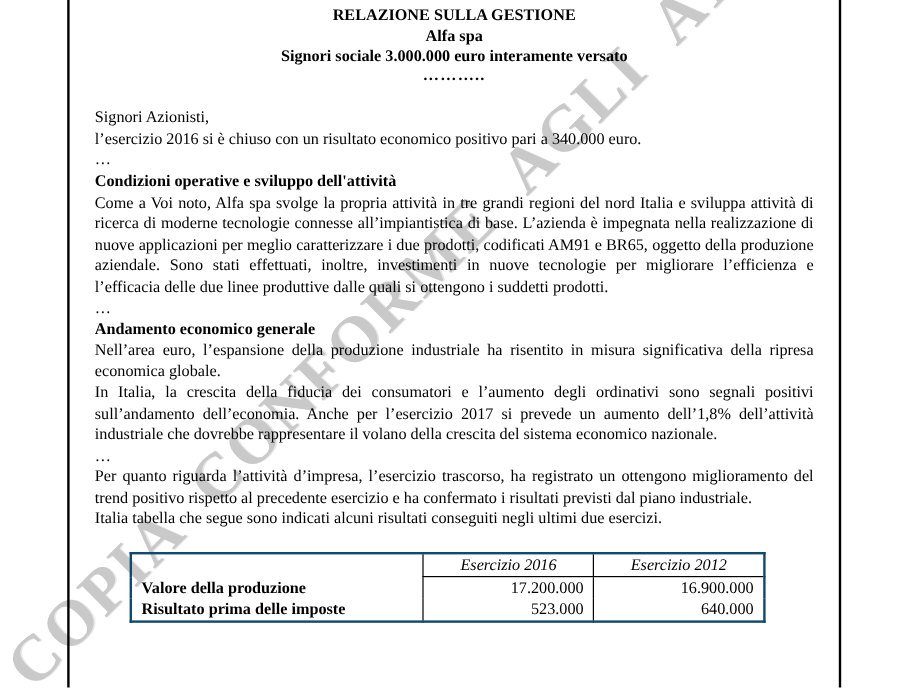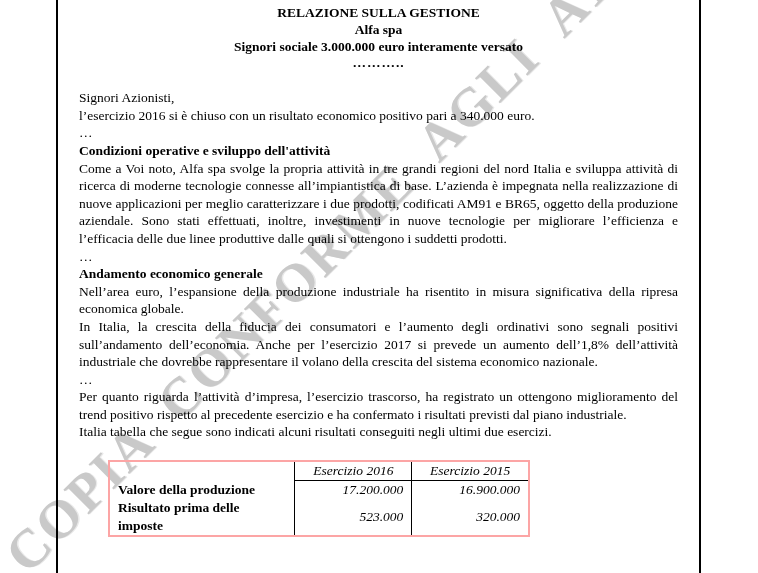--- a/index.html
+++ b/index.html
@@ -64,34 +64,34 @@
     font-size: 13.5px;
     line-height: 17.6px;
   }
   .content p { text-align: justify; }
   .content h3 { font-weight: bold; text-align: left; }
   .ell { text-align: left !important; }
   
   table.results {
     border-collapse: collapse;
     margin: 19px 0 0 29px;
-    width: 422px;
-    border: 2px solid #fca5a5;
+    width: 530px;
+    border: 2px solid #0c4a6e;
     font-size: 13.5px;
   }
   table.results td {
     padding: 0 8px;
     height: 18px;
     line-height: 18px;
     vertical-align: middle;
   }
   table.results col.c1 { width: 228px; }
   table.results col.c2 { width: 133px; }
   table.results col.c3 { width: 133px; }
-  table.results td.vline { border-left: 1px solid #000; font-style: italic; }
+  table.results td.vline { border-left: 1px solid #000; }
   table.results tr.head td.year {
     font-style: italic;
     text-align: center;
     border-bottom: 1px solid #000;
   }
   table.results td.num { text-align: right; }
   table.results td.label { text-align: left; font-weight: bold; }
 </style>
 </head>
 <body>
@@ -127,29 +127,29 @@
     <table class="results">
       <colgroup>
           <col class="c1">
           <col class="c2">
           <col class="c3">
         </colgroup>
       <tbody>
           <tr class="head">
         <td class="empty"></td>
         <td class="year vline">Esercizio 2016</td>
-        <td class="year vline">Esercizio 2015</td>
+        <td class="year vline">Esercizio 2012</td>
       </tr>
       <tr>
         <td class="label">Valore della produzione</td>
         <td class="num vline">17.200.000</td>
         <td class="num vline">16.900.000</td>
       </tr>
       <tr>
         <td class="label">Risultato prima delle imposte</td>
         <td class="num vline">523.000</td>
-        <td class="num vline">320.000</td>
+        <td class="num vline">640.000</td>
       </tr>
     </tbody>
       </table>
 
   </div>
 </div>
 
 </body></html>

